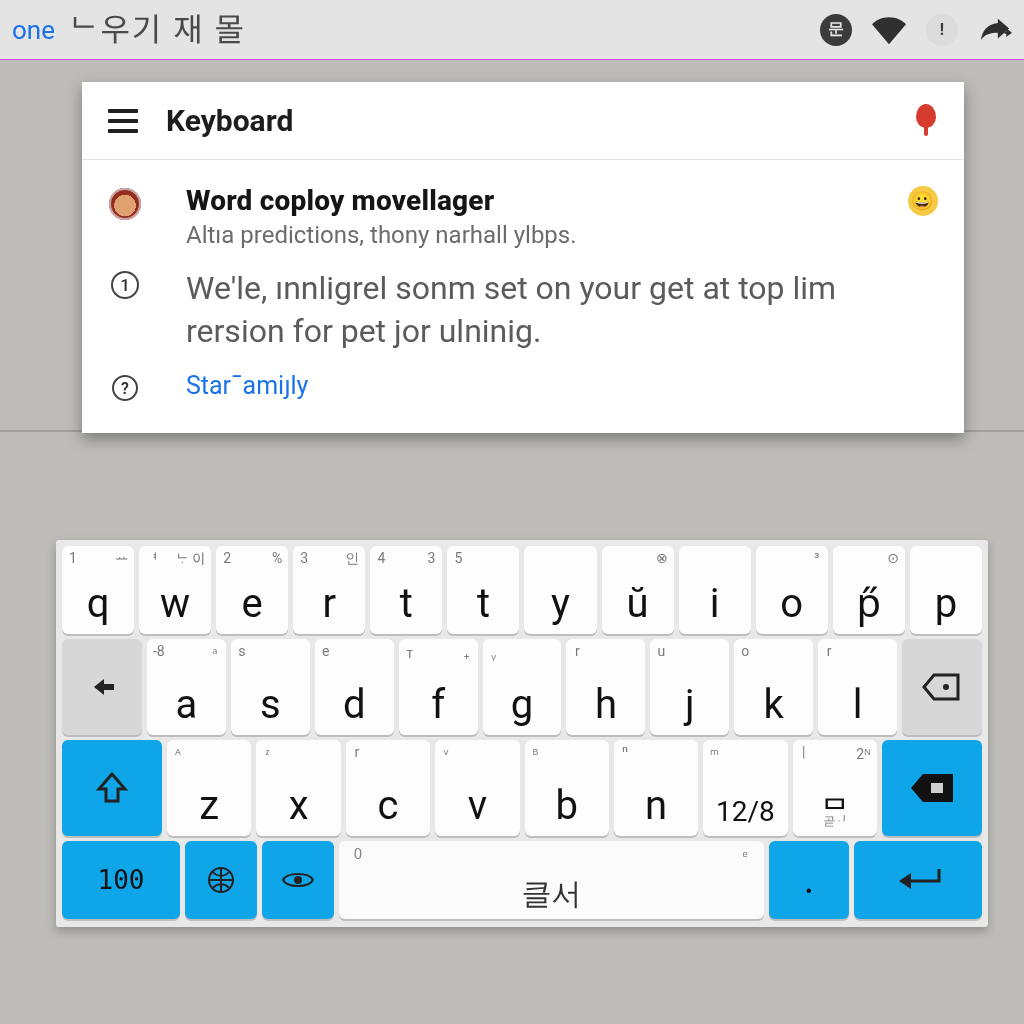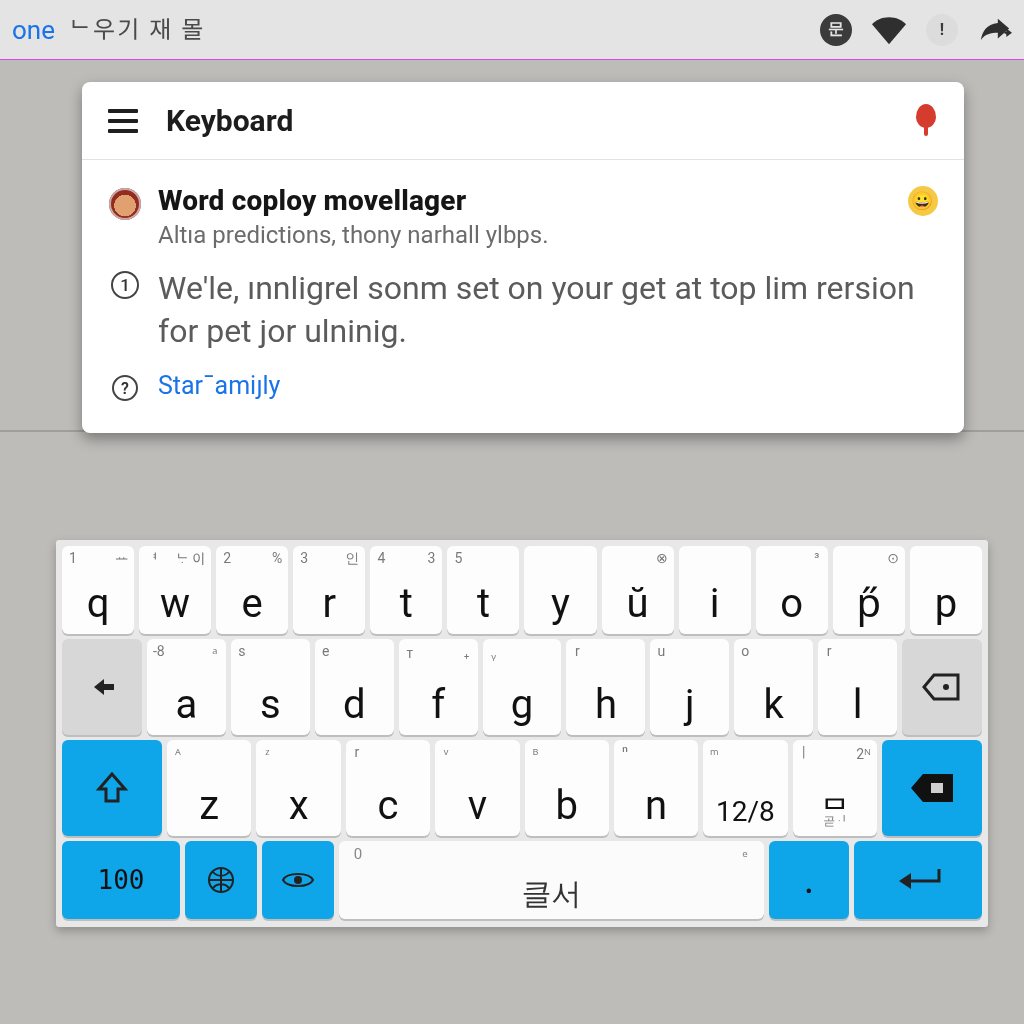--- a/index.html
+++ b/index.html
@@ -12,41 +12,41 @@
   
   .statusbar {
     position: absolute; left: 0; top: 0; width: 1024px; height: 60px;
     background: #e4e4e4;
     border-bottom: 1px solid #d946ef;
     display: flex; align-items: center;
     padding: 0 12px;
   }
   .statusbar .left { display: flex; align-items: center; gap: 14px; }
   .statusbar .done { color: #1a73e8; font-size: 26px; font-weight: 400; }
-  .statusbar .ktext { color: #4a4a4a; font-size: 24px; letter-spacing: 2px; }
+  .statusbar .ktext { color: #4a4a4a; font-size: 32px; letter-spacing: 2px; }
   .statusbar .right { margin-left: auto; display: flex; align-items: center; gap: 20px; }
   .icon-circle {
     width: 32px; height: 32px; border-radius: 50%;
     background: #3b3b3b; display:flex; align-items:center; justify-content:center;
     color:#e4e4e4; font-size:16px; font-weight:700;
   }
   .icon-circle.light { background:#dcdcdc; color:#3b3b3b; }
   .wifi-icon, .share-icon { width:34px; height:34px; }
 
   
   .bg-divider {
     position:absolute; left:0; top:430px; width:1024px; height:0;
     border-top:2px solid #9f9e9b;
   }
 
   
   .card {
     position: absolute; left: 82px; top: 82px; width: 882px;
     background: #ffffff;
-    border-radius: 8px;
+    border-radius: 0;
     box-shadow: 0 6px 14px rgba(0,0,0,.35);
     overflow: hidden;
   }
   .card-header {
     display:flex; align-items:center; height:78px;
     padding: 0 26px;
     border-bottom: 1px solid #e2e2e2;
   }
   .hamburger { width:30px; display:flex; flex-direction:column; gap:6px; }
   .hamburger span { height:4px; background:#1f1f1f; border-radius:1px; }
@@ -59,21 +59,21 @@
   .balloon::before{
     content:""; position:absolute; top:0; left:2px; width:20px; height:24px;
     background:#d63c2e; border-radius:50% 50% 50% 50% / 55% 55% 45% 45%;
   }
   .balloon::after{
     content:""; position:absolute; top:22px; left:10px; width:4px; height:10px;
     background:#d63c2e; border-radius:2px;
   }
 
   .card-body { padding: 24px 26px 28px 26px; }
-  .row { display:flex; align-items:flex-start; gap:16px; margin-bottom: 18px; }
+  .row { display:flex; align-items:flex-start; gap:44px; margin-bottom: 18px; }
   .row:last-child { margin-bottom: 4px; }
   .lead-icon { width:34px; display:flex; justify-content:center; padding-top:4px; }
   .avatar {
     width:32px; height:32px; border-radius:50%;
     background: radial-gradient(circle at 50% 55%, #e0a070 0 45%, #932e1e 46% 70%, #5a3a2a 71% 100%);
     box-shadow: inset 0 0 0 2px #caa;
   }
   .num-circle {
     width:28px; height:28px; border:2px solid #444; border-radius:50%;
     display:flex; align-items:center; justify-content:center;

